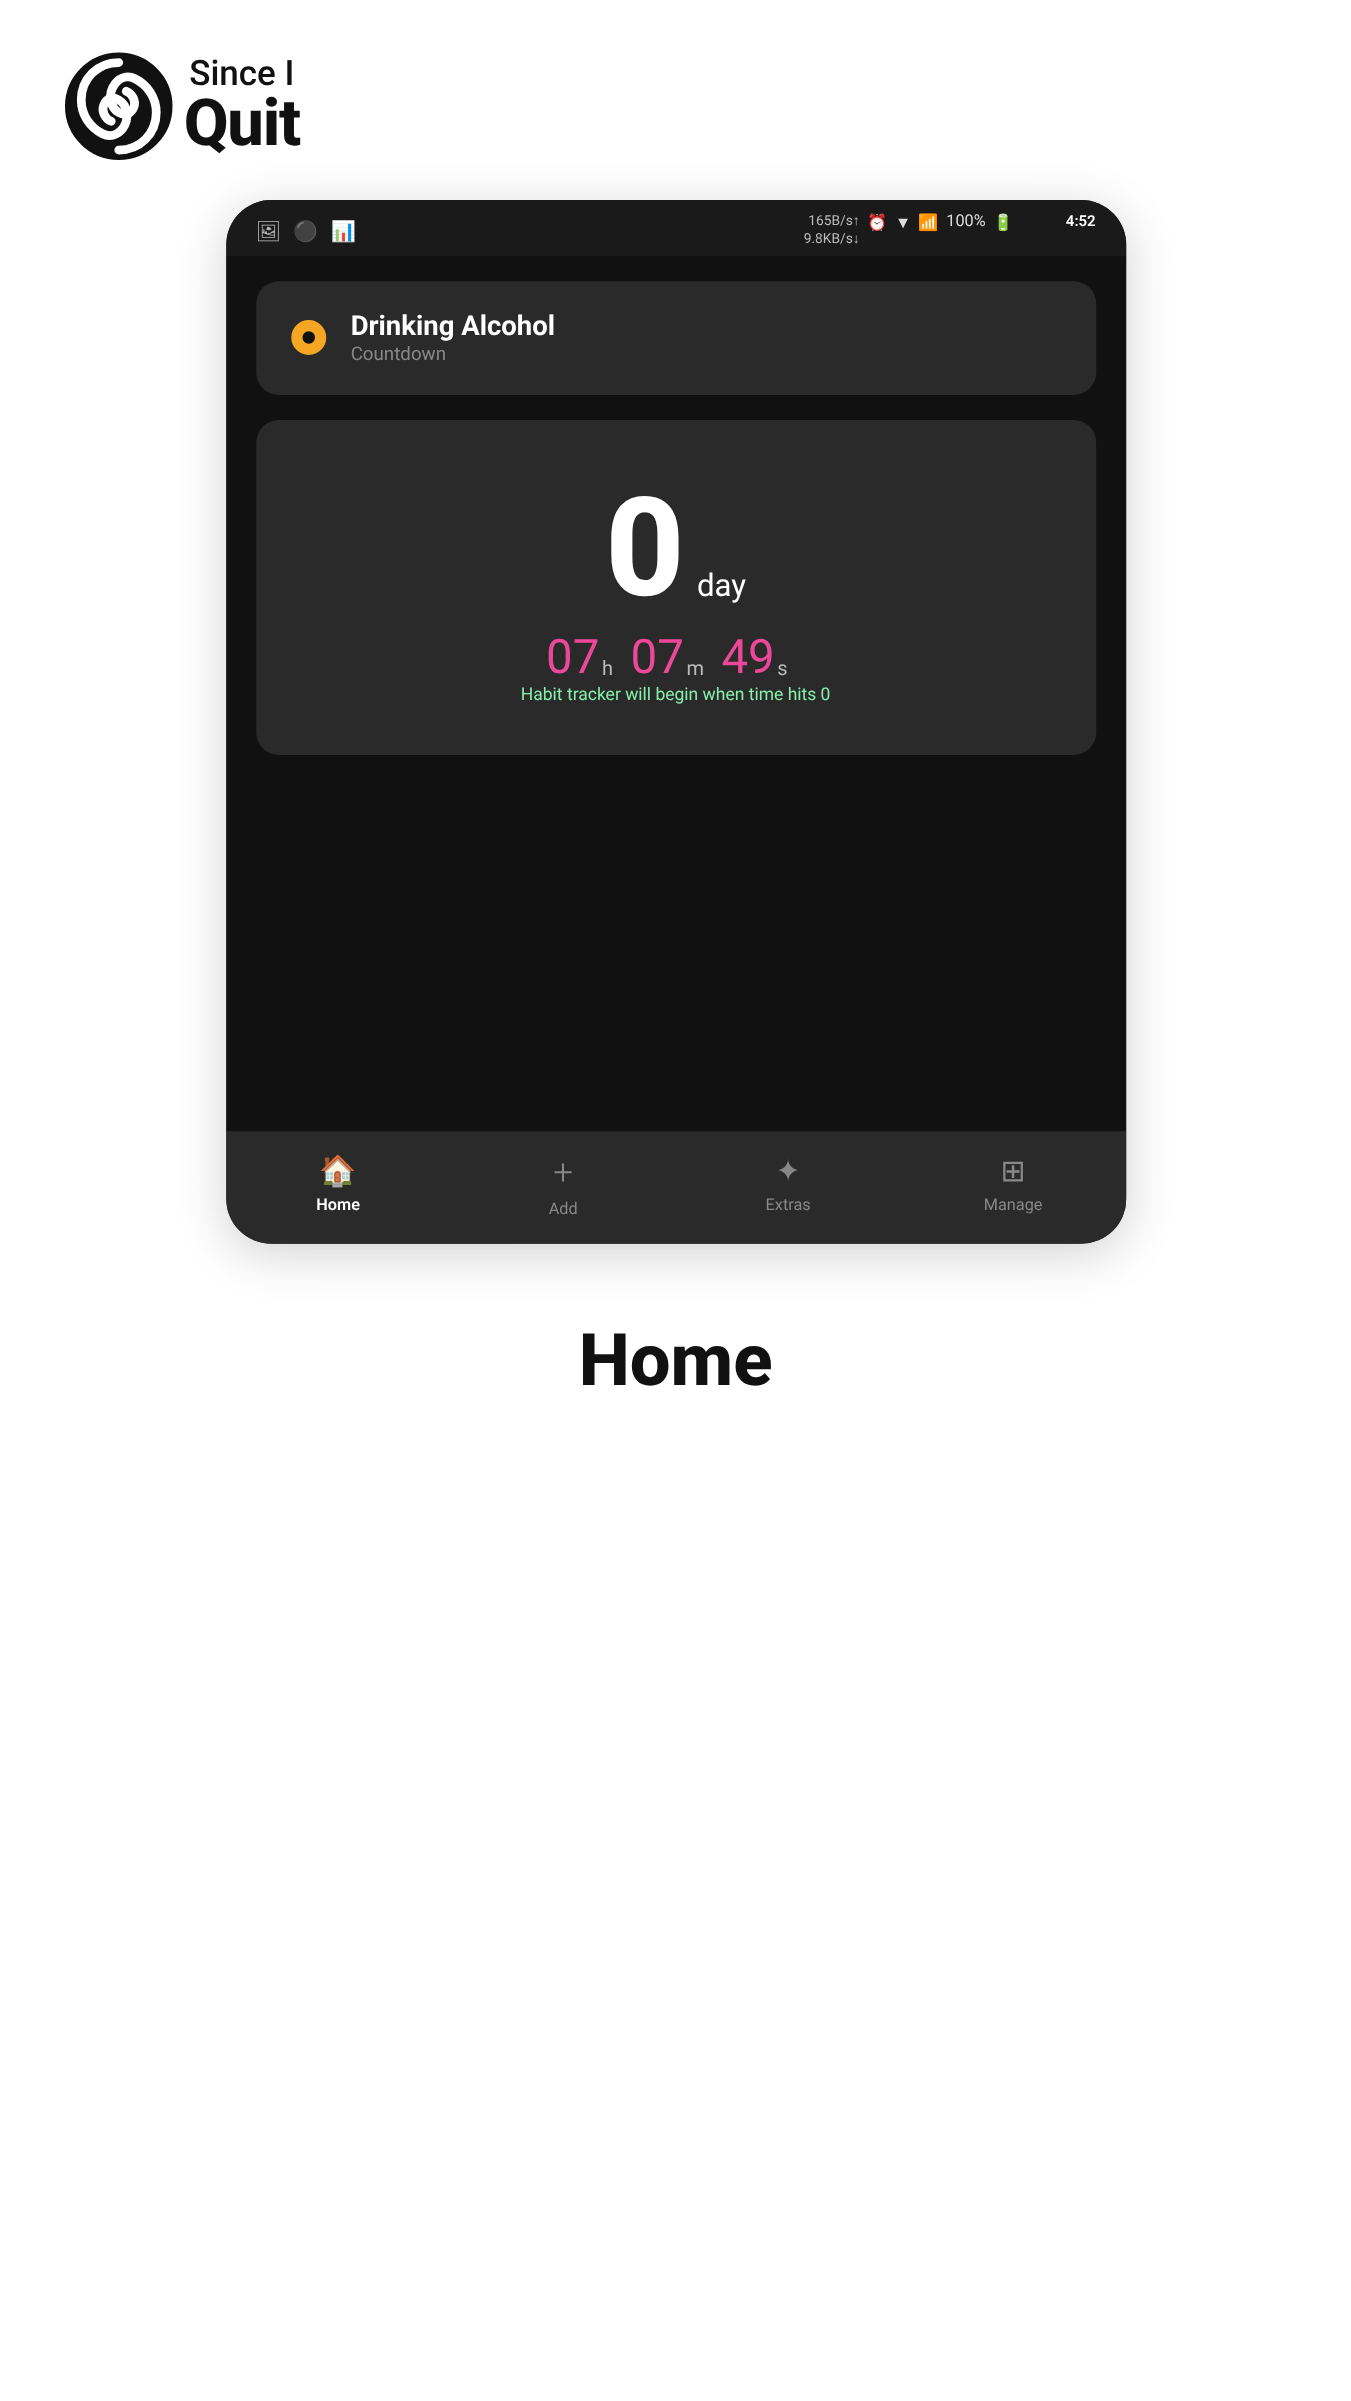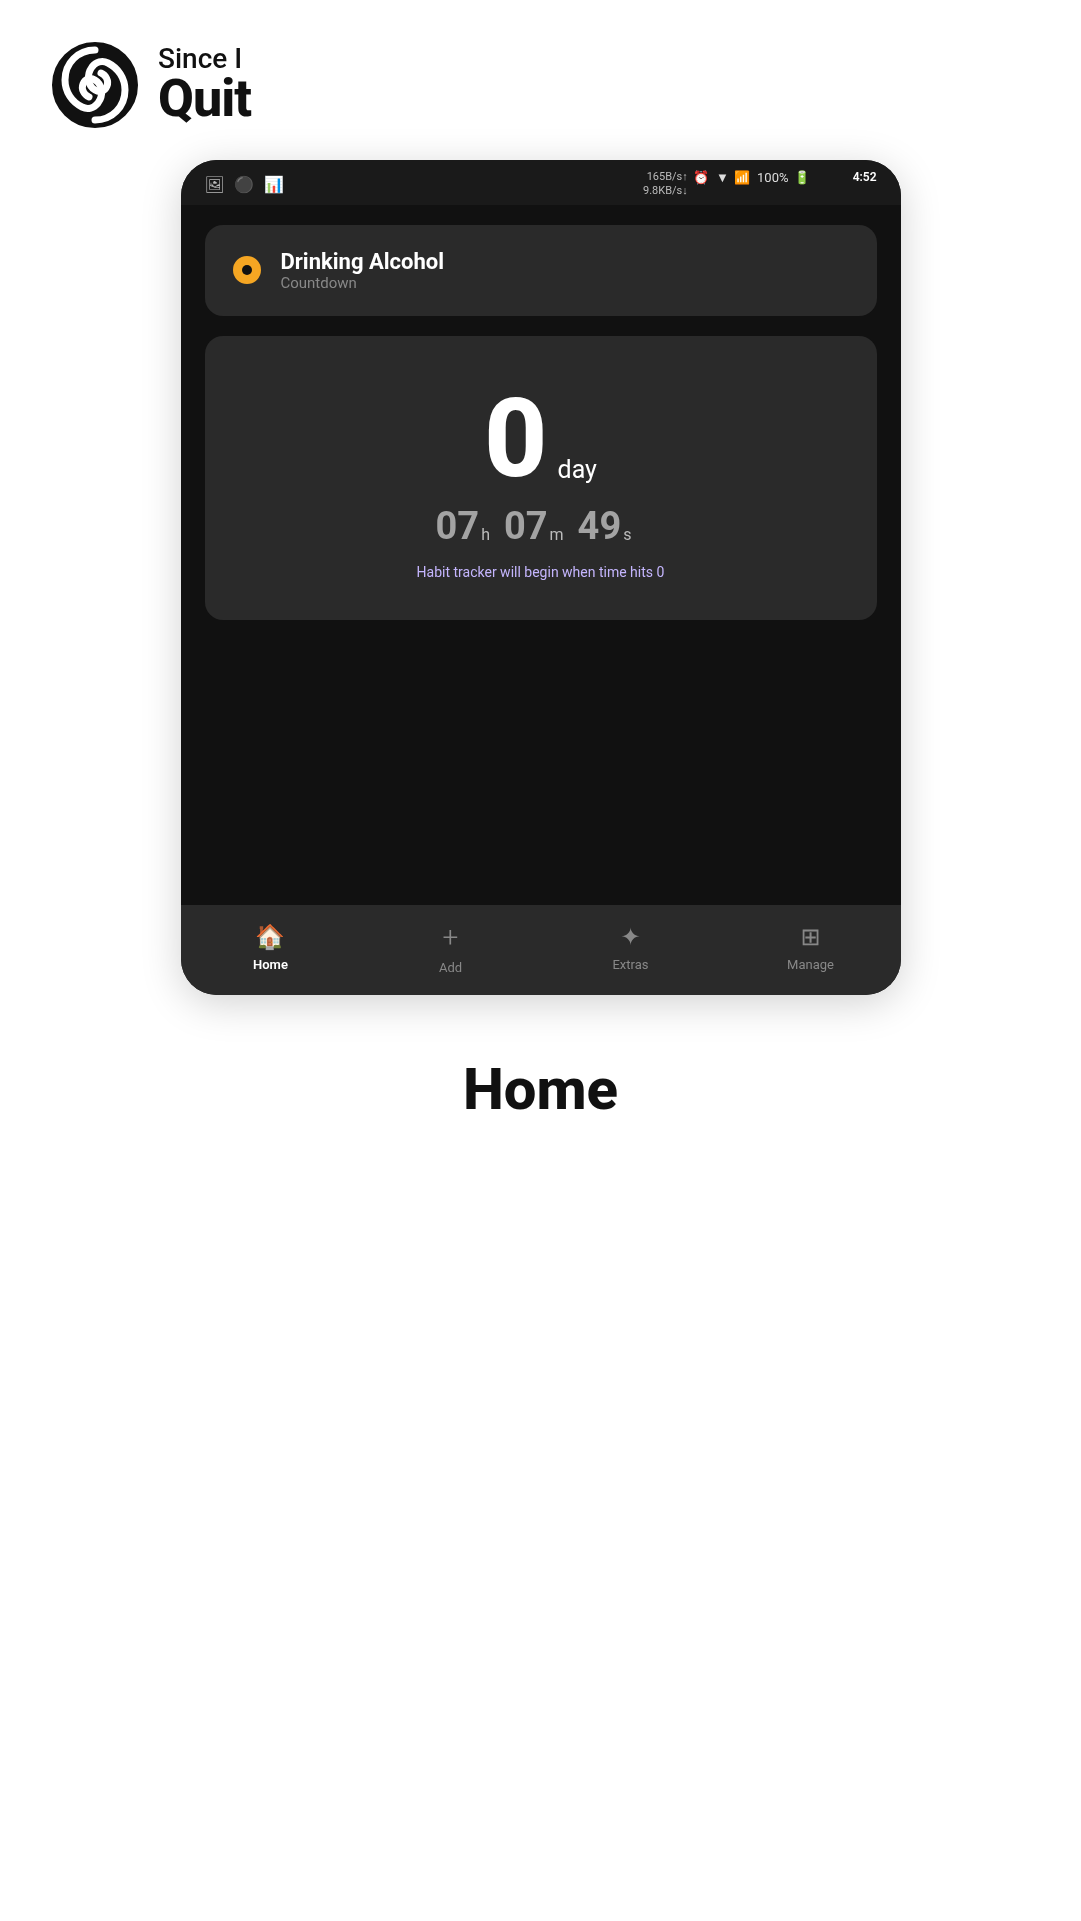--- a/index.html
+++ b/index.html
@@ -13,21 +13,22 @@
       flex-direction: column;
       align-items: center;
     }
 
     
     .logo-area {
       width: 100%;
       padding: 40px 50px 30px 50px;
       display: flex;
       align-items: center;
-      gap: 18px;
+      gap: 7px;
+      text-align: center;
     }
 
     .logo-text {
       display: flex;
       flex-direction: column;
       line-height: 1;
     }
 
     .logo-since {
       font-size: 28px;
@@ -213,37 +214,36 @@
     }
 
     .time-unit {
       display: flex;
       align-items: baseline;
       gap: 2px;
     }
 
     .time-number {
       font-size: 38px;
-      font-weight: 700;
-      color: #a3a3a3;
+      font-weight: 400;
+      color: #ec4899;
     }
 
     .time-suffix {
       font-size: 16px;
       color: #bbb;
       font-weight: 400;
       margin-right: 14px;
       align-self: flex-end;
       margin-bottom: 4px;
     }
 
     .countdown-hint {
       font-size: 14px;
-      color: #c4b5fd;
-      margin-top: 16px;
+      color: #86efac;
       text-align: center;
     }
 
     
     .bottom-nav {
       background: #2a2a2a;
       display: flex;
       justify-content: space-around;
       align-items: center;
       padding: 16px 0 20px 0;

